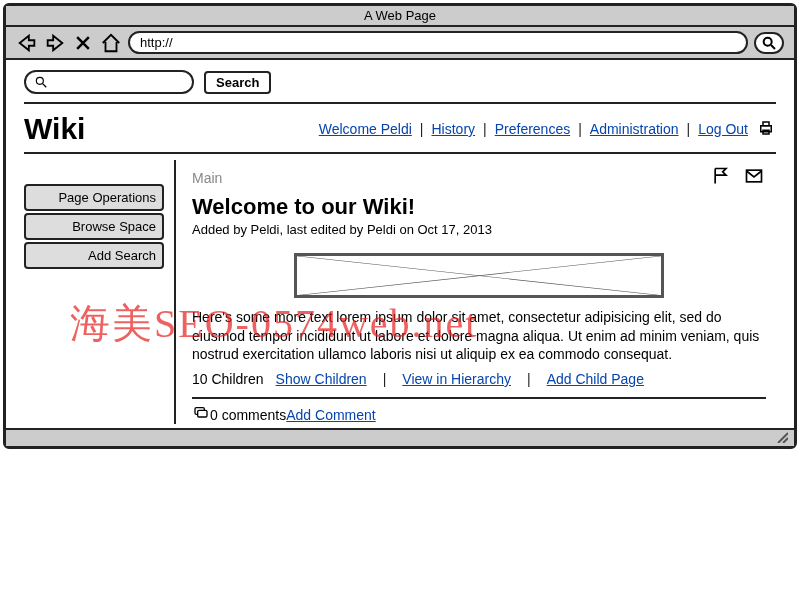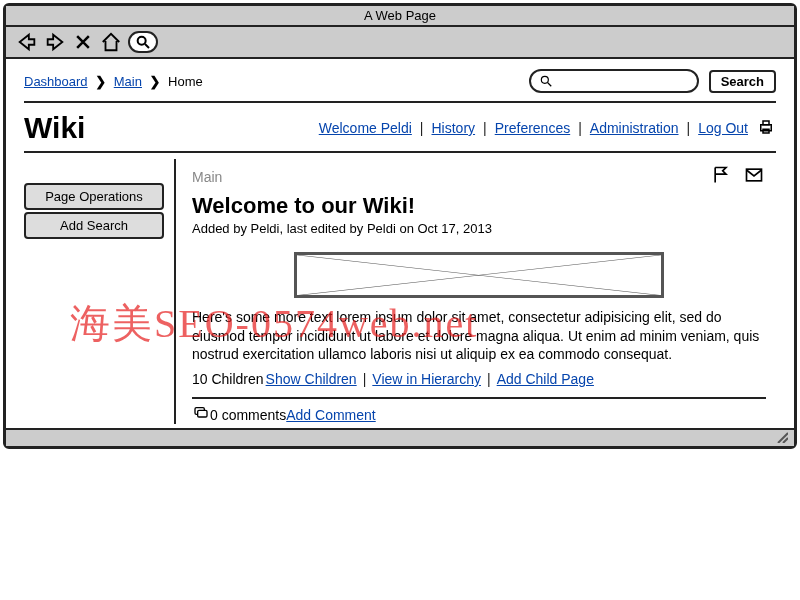--- a/index.html
+++ b/index.html
@@ -95,42 +95,42 @@
   .top-links a { color: #0645ad; text-decoration: underline; }
   .top-links .div { color: #222; }
   .print-icon { width: 20px; height: 18px; }
   .main-row { display: flex; flex: 1; min-height: 0; }
   .sidebar { width: 150px; padding-top: 24px; }
   .side-btn {
     display: block; width: 140px;
     border: 2px solid #222; border-radius: 4px;
     background: #ddd; font-size: 13px;
     padding: 4px 6px; margin-bottom: 2px;
-    font-family: inherit; text-align: center; cursor: pointer;
+    font-family: inherit; text-align: right; cursor: pointer;
   }
   .page {
     flex: 1; border-left: 2px solid #222;
     padding: 6px 10px 0 16px;
     display: flex; flex-direction: column;
     overflow: hidden;
   }
   .page-top { display: flex; justify-content: space-between; align-items: center; }
   .space-name { color: #888; font-size: 14px; }
   .page-icons { display: flex; gap: 10px; }
   .page-title { font-size: 22px; font-weight: bold; margin-top: 4px; }
   .byline { font-size: 13px; margin: 2px 0 6px 0; }
   .body-text { font-size: 14px; line-height: 1.3; }
   .img-placeholder {
     width: 370px; height: 110px;
     border: 3px solid #555;
     margin: 10px auto;
     position: relative;
   }
   .img-placeholder svg { position: absolute; inset: 0; width: 100%; height: 100%; }
-  .child-row { font-size: 14px; margin-top: 8px; display: flex; align-items: center; gap: 2px; flex-wrap: wrap; }
+  .child-row { font-size: 14px; margin-top: 8px; display: flex; align-items: center; gap: 12px; flex-wrap: wrap; }
   .child-row a { color: #0645ad; text-decoration: underline; text-align: center; }
   .child-row .div { color: #222; margin: 0 4px; }
   .comment-row {
     border-top: 2px solid #222;
     margin-top: 10px; padding-top: 6px;
     font-size: 14px; display: flex; align-items: center; 
   }
   .comment-row a { color: #0645ad; text-decoration: underline; }
   .bottom-bar {
     background: #ccc; border-top: 2px solid #222;
@@ -169,38 +169,32 @@
     <span class="tb-icon">
       <svg viewBox="0 0 24 24" width="20" height="20">
           <path d="M5 5 L19 19 M19 5 L5 19" stroke="#000" stroke-width="3" fill="none"></path>
         </svg>
     </span>
     <span class="tb-icon">
       <svg viewBox="0 0 24 24" width="22" height="22">
           <path d="M3 12 L12 3 L21 12 M6 11 V21 H18 V11" fill="none" stroke="#000" stroke-width="2"></path>
         </svg>
     </span>
+    <div class="urlbox">http://</div>
     <span class="searchglass">
       <svg viewBox="0 0 24 24" width="16" height="16">
           <circle cx="10" cy="10" r="6" fill="none" stroke="#000" stroke-width="3"></circle>
           <line x1="15" y1="15" x2="21" y2="21" stroke="#000" stroke-width="3"></line>
         </svg>
     </span>
   </div>
 
   <div class="content">
 
     <div class="crumbs-row">
-      <div class="crumbs">
-        <a href="#">Dashboard</a>
-        <span class="sep">❯</span>
-        <a href="#">Main</a>
-        <span class="sep">❯</span>
-        <span>Home</span>
-      </div>
       <div class="search-area">
         <div class="search-pill">
           <svg viewBox="0 0 24 24" width="14" height="14">
               <circle cx="10" cy="10" r="6" fill="none" stroke="#000" stroke-width="2"></circle>
               <line x1="15" y1="15" x2="21" y2="21" stroke="#000" stroke-width="2"></line>
             </svg>
         </div>
         <button class="btn">Search</button>
       </div>
     </div>
@@ -227,20 +221,21 @@
             </svg>
         </span>
       </div>
     </div>
 
     <hr class="thin">
 
     <div class="main-row">
       <div class="sidebar">
         <button class="side-btn">Page Operations</button>
+        <button class="side-btn">Browse Space</button>
         <button class="side-btn">Add Search</button>
       </div>
 
       <div class="page">
         <div class="page-top">
           <div class="space-name">Main</div>
           <div class="page-icons">
             <span>
               <svg width="22" height="20" viewBox="0 0 24 24">
                   <path d="M5 3 V21 M5 3 H18 L14 7 L18 11 H5" fill="none" stroke="#000" stroke-width="2"></path>

